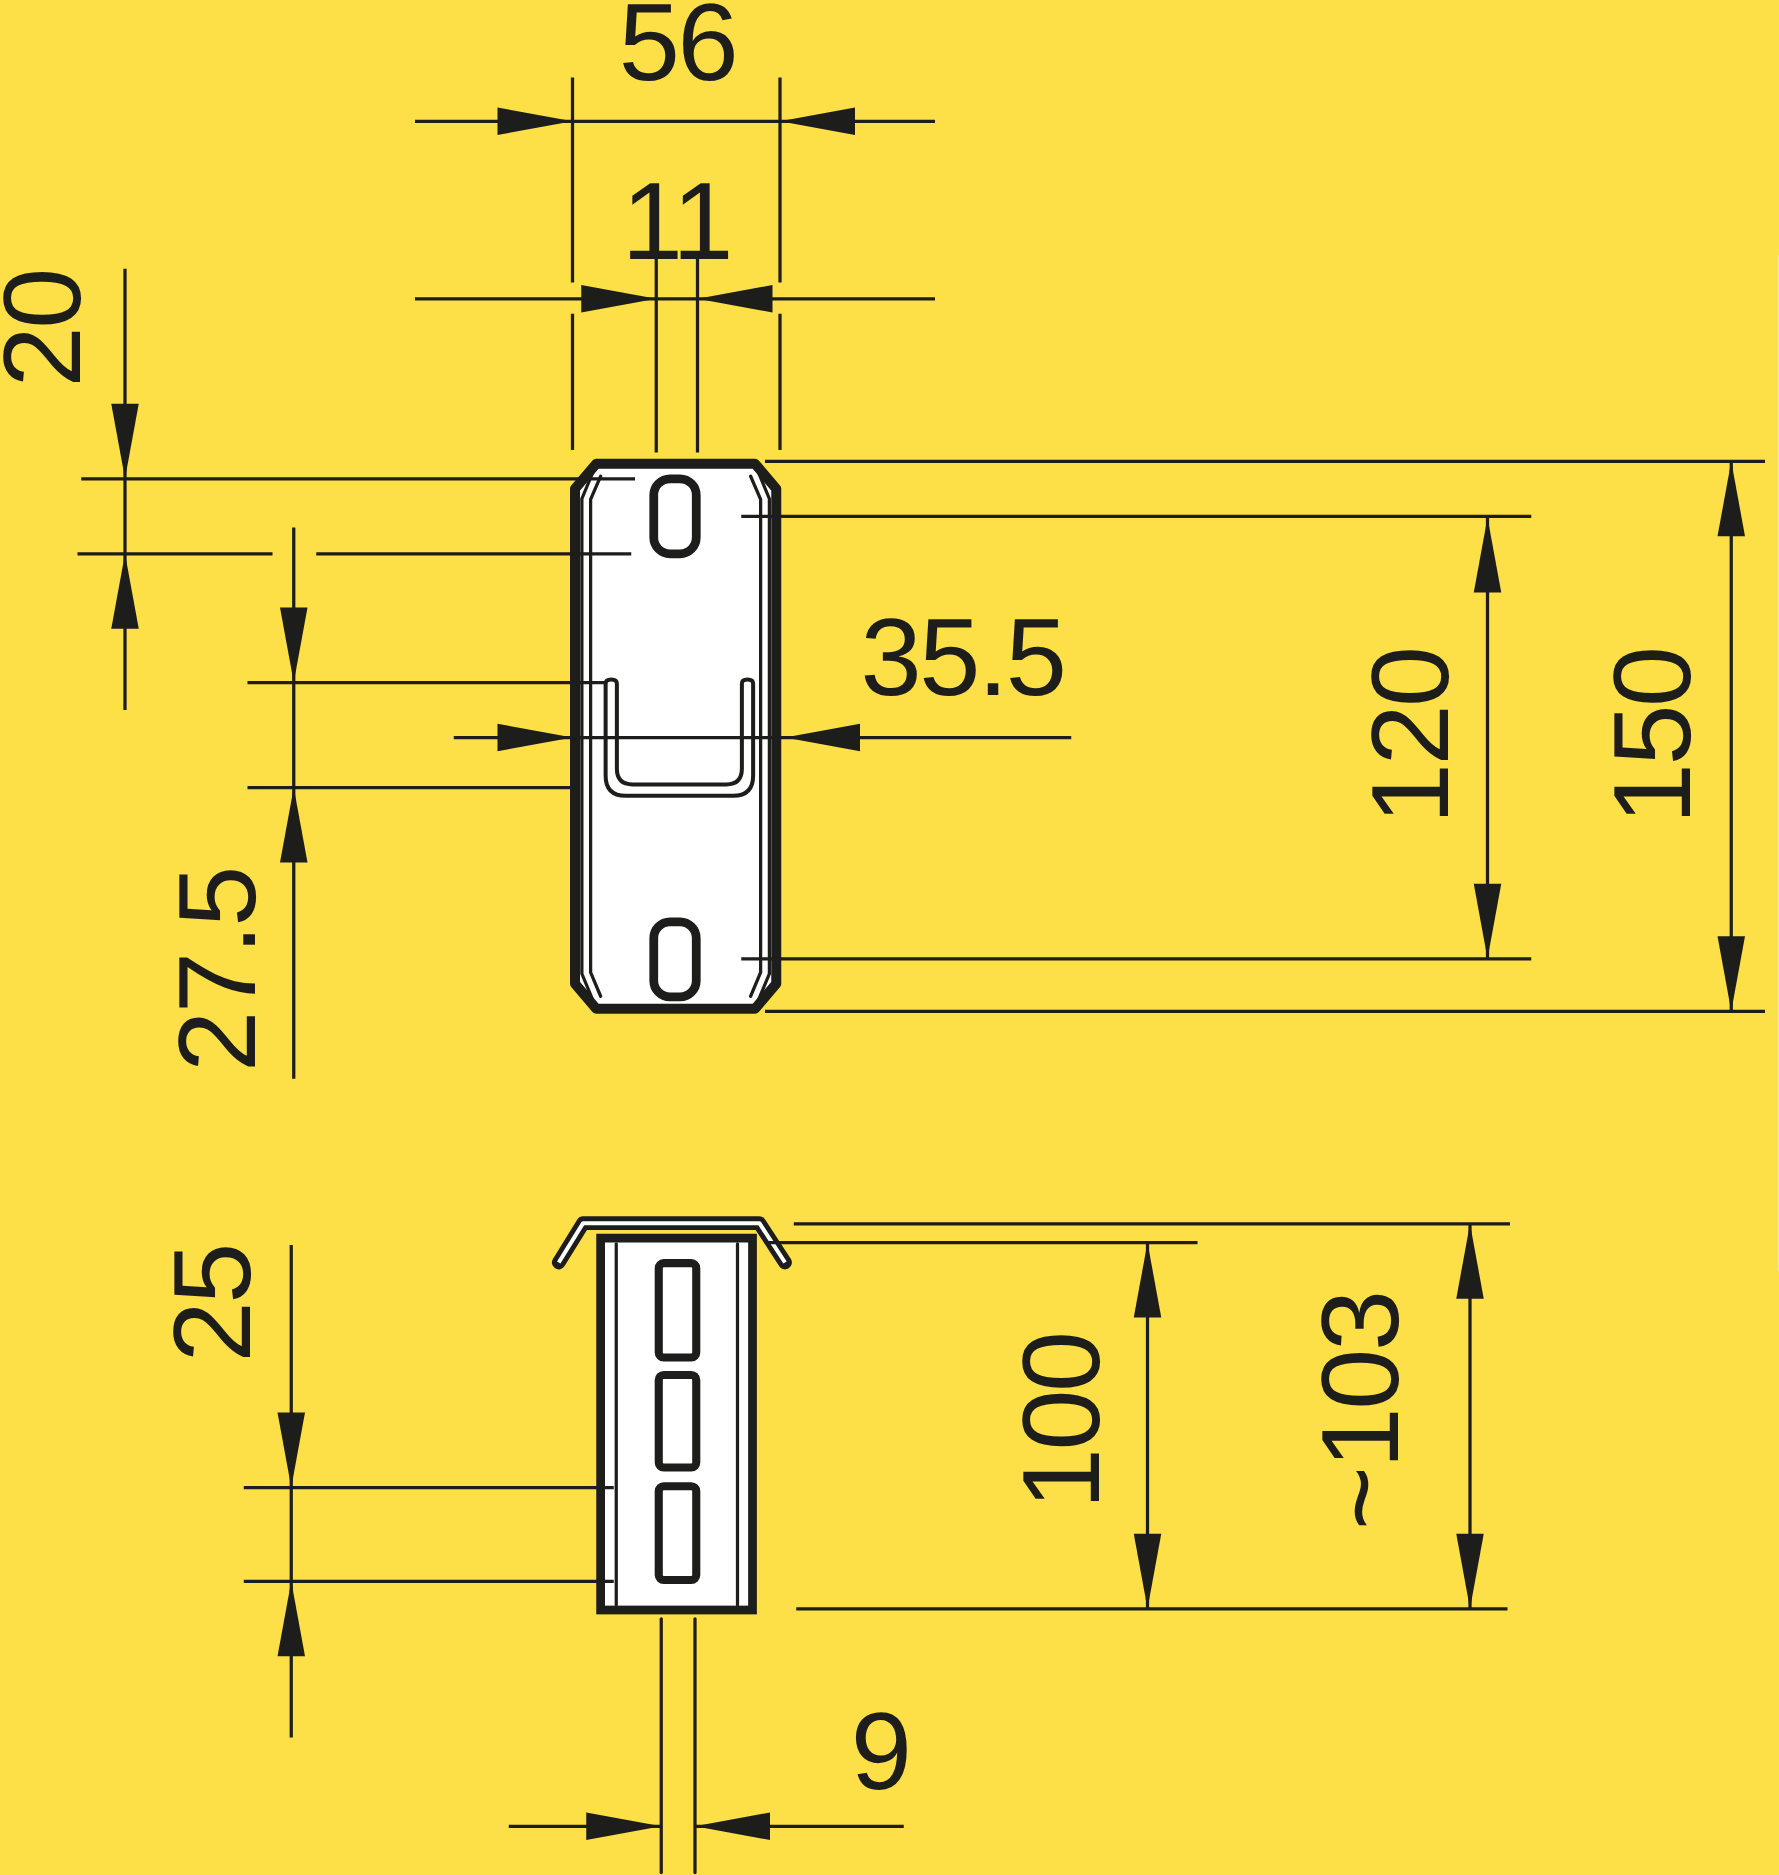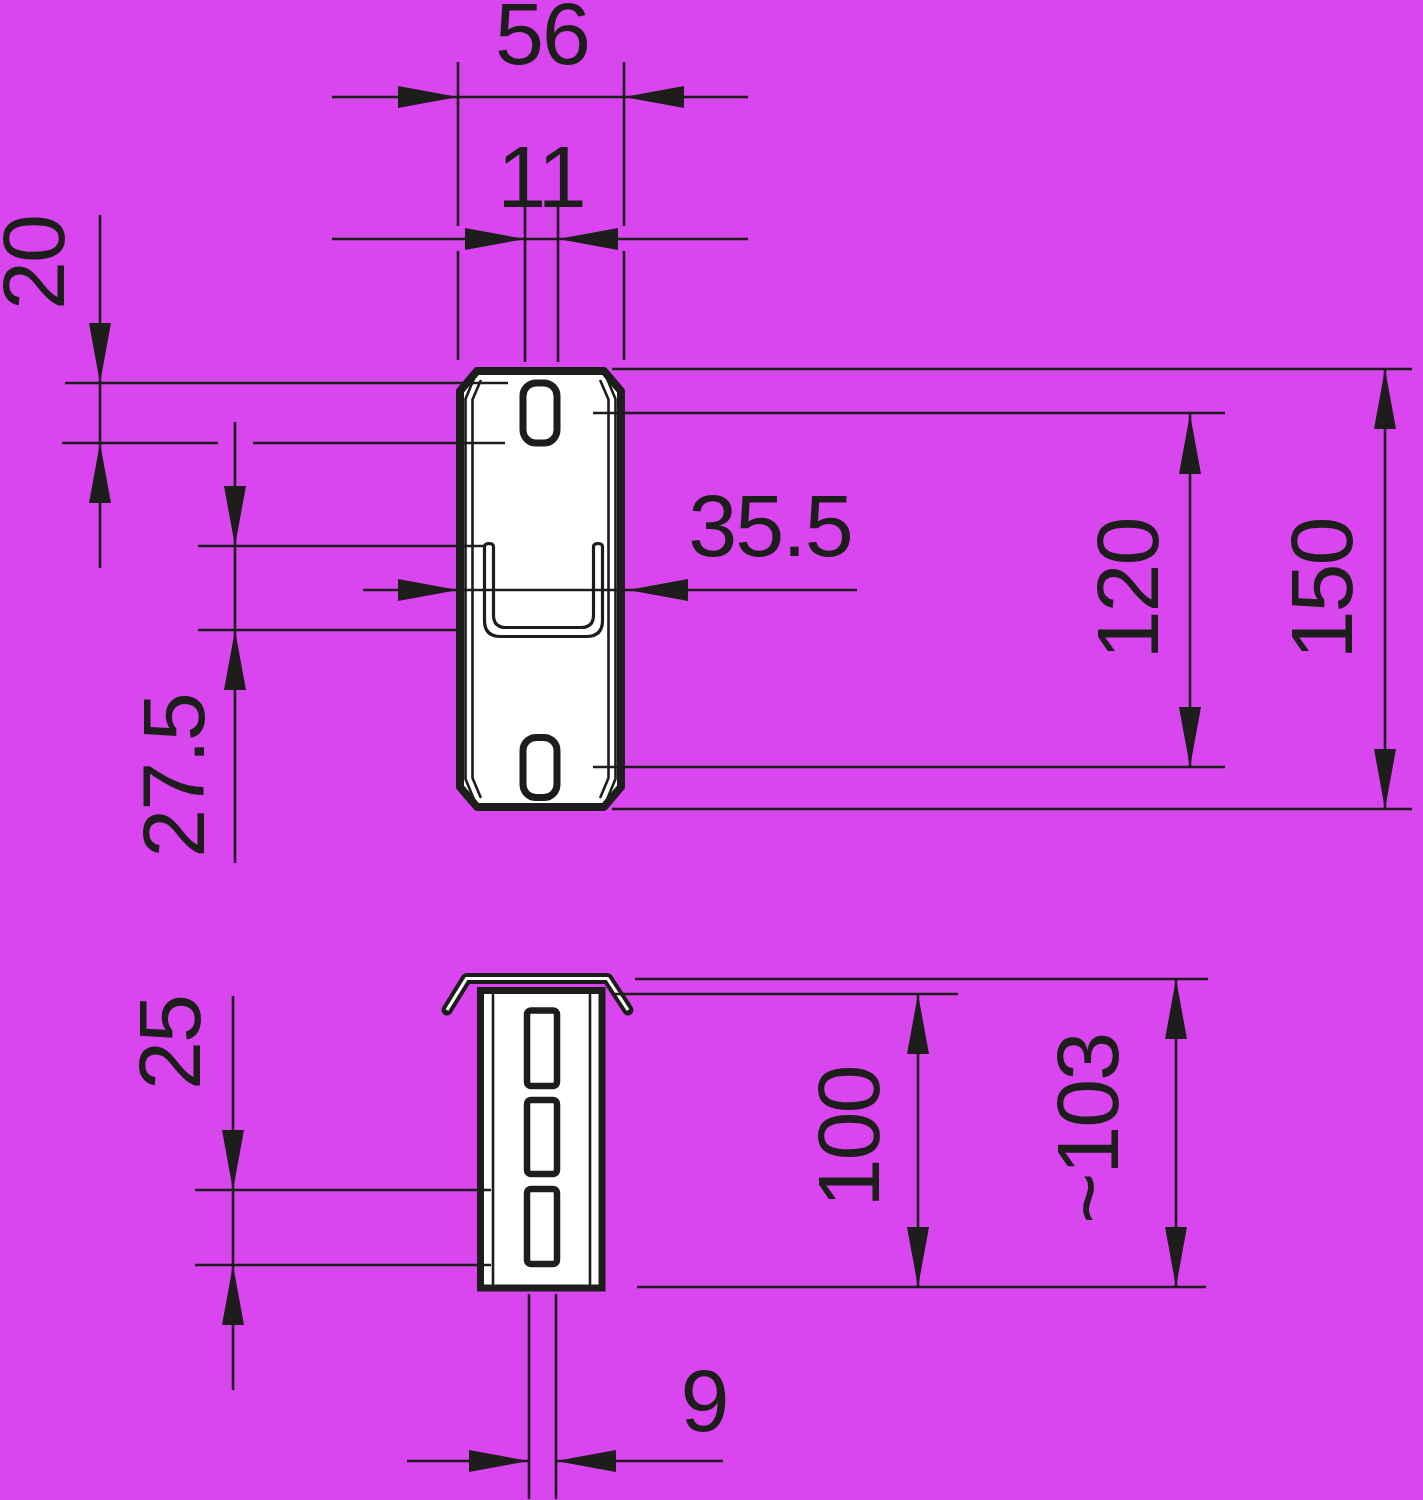--- a/index.html
+++ b/index.html
@@ -1,16 +1,16 @@
 <!DOCTYPE html>
 <html><head>
 <meta charset="utf-8">
 <style>
   html,body{margin:0;padding:0;background:#ffffff;}
-  .stage{width:1423px;height:1500px;position:relative;background:#d946ef;overflow:hidden;}
+  .stage{width:1423px;height:1500px;position:relative;background:#fde047;overflow:hidden;}
   svg{display:block;}
   .obj{stroke:#1d1d1b;fill:#ffffff;stroke-width:8;stroke-linejoin:round;}
   .obj-thin{stroke:#1d1d1b;fill:none;stroke-width:2.6;stroke-linecap:round;}
   .obj-mid{stroke:#1d1d1b;fill:none;stroke-width:3.2;stroke-linecap:round;stroke-linejoin:round;}
   .slot{stroke:#1d1d1b;fill:#ffffff;stroke-width:7;}
   .slot2{stroke:#1d1d1b;fill:#ffffff;stroke-width:6.5;}
   .cap{stroke:#1d1d1b;fill:none;stroke-width:11;stroke-linejoin:round;stroke-linecap:round;}
   .capcore{stroke:#ffffff;fill:none;stroke-width:3.2;stroke-linejoin:round;}
   .dim{stroke:#1d1d1b;fill:none;stroke-width:2.6;stroke-linecap:butt;}
   .ah{fill:#1d1d1b;stroke:none;}

